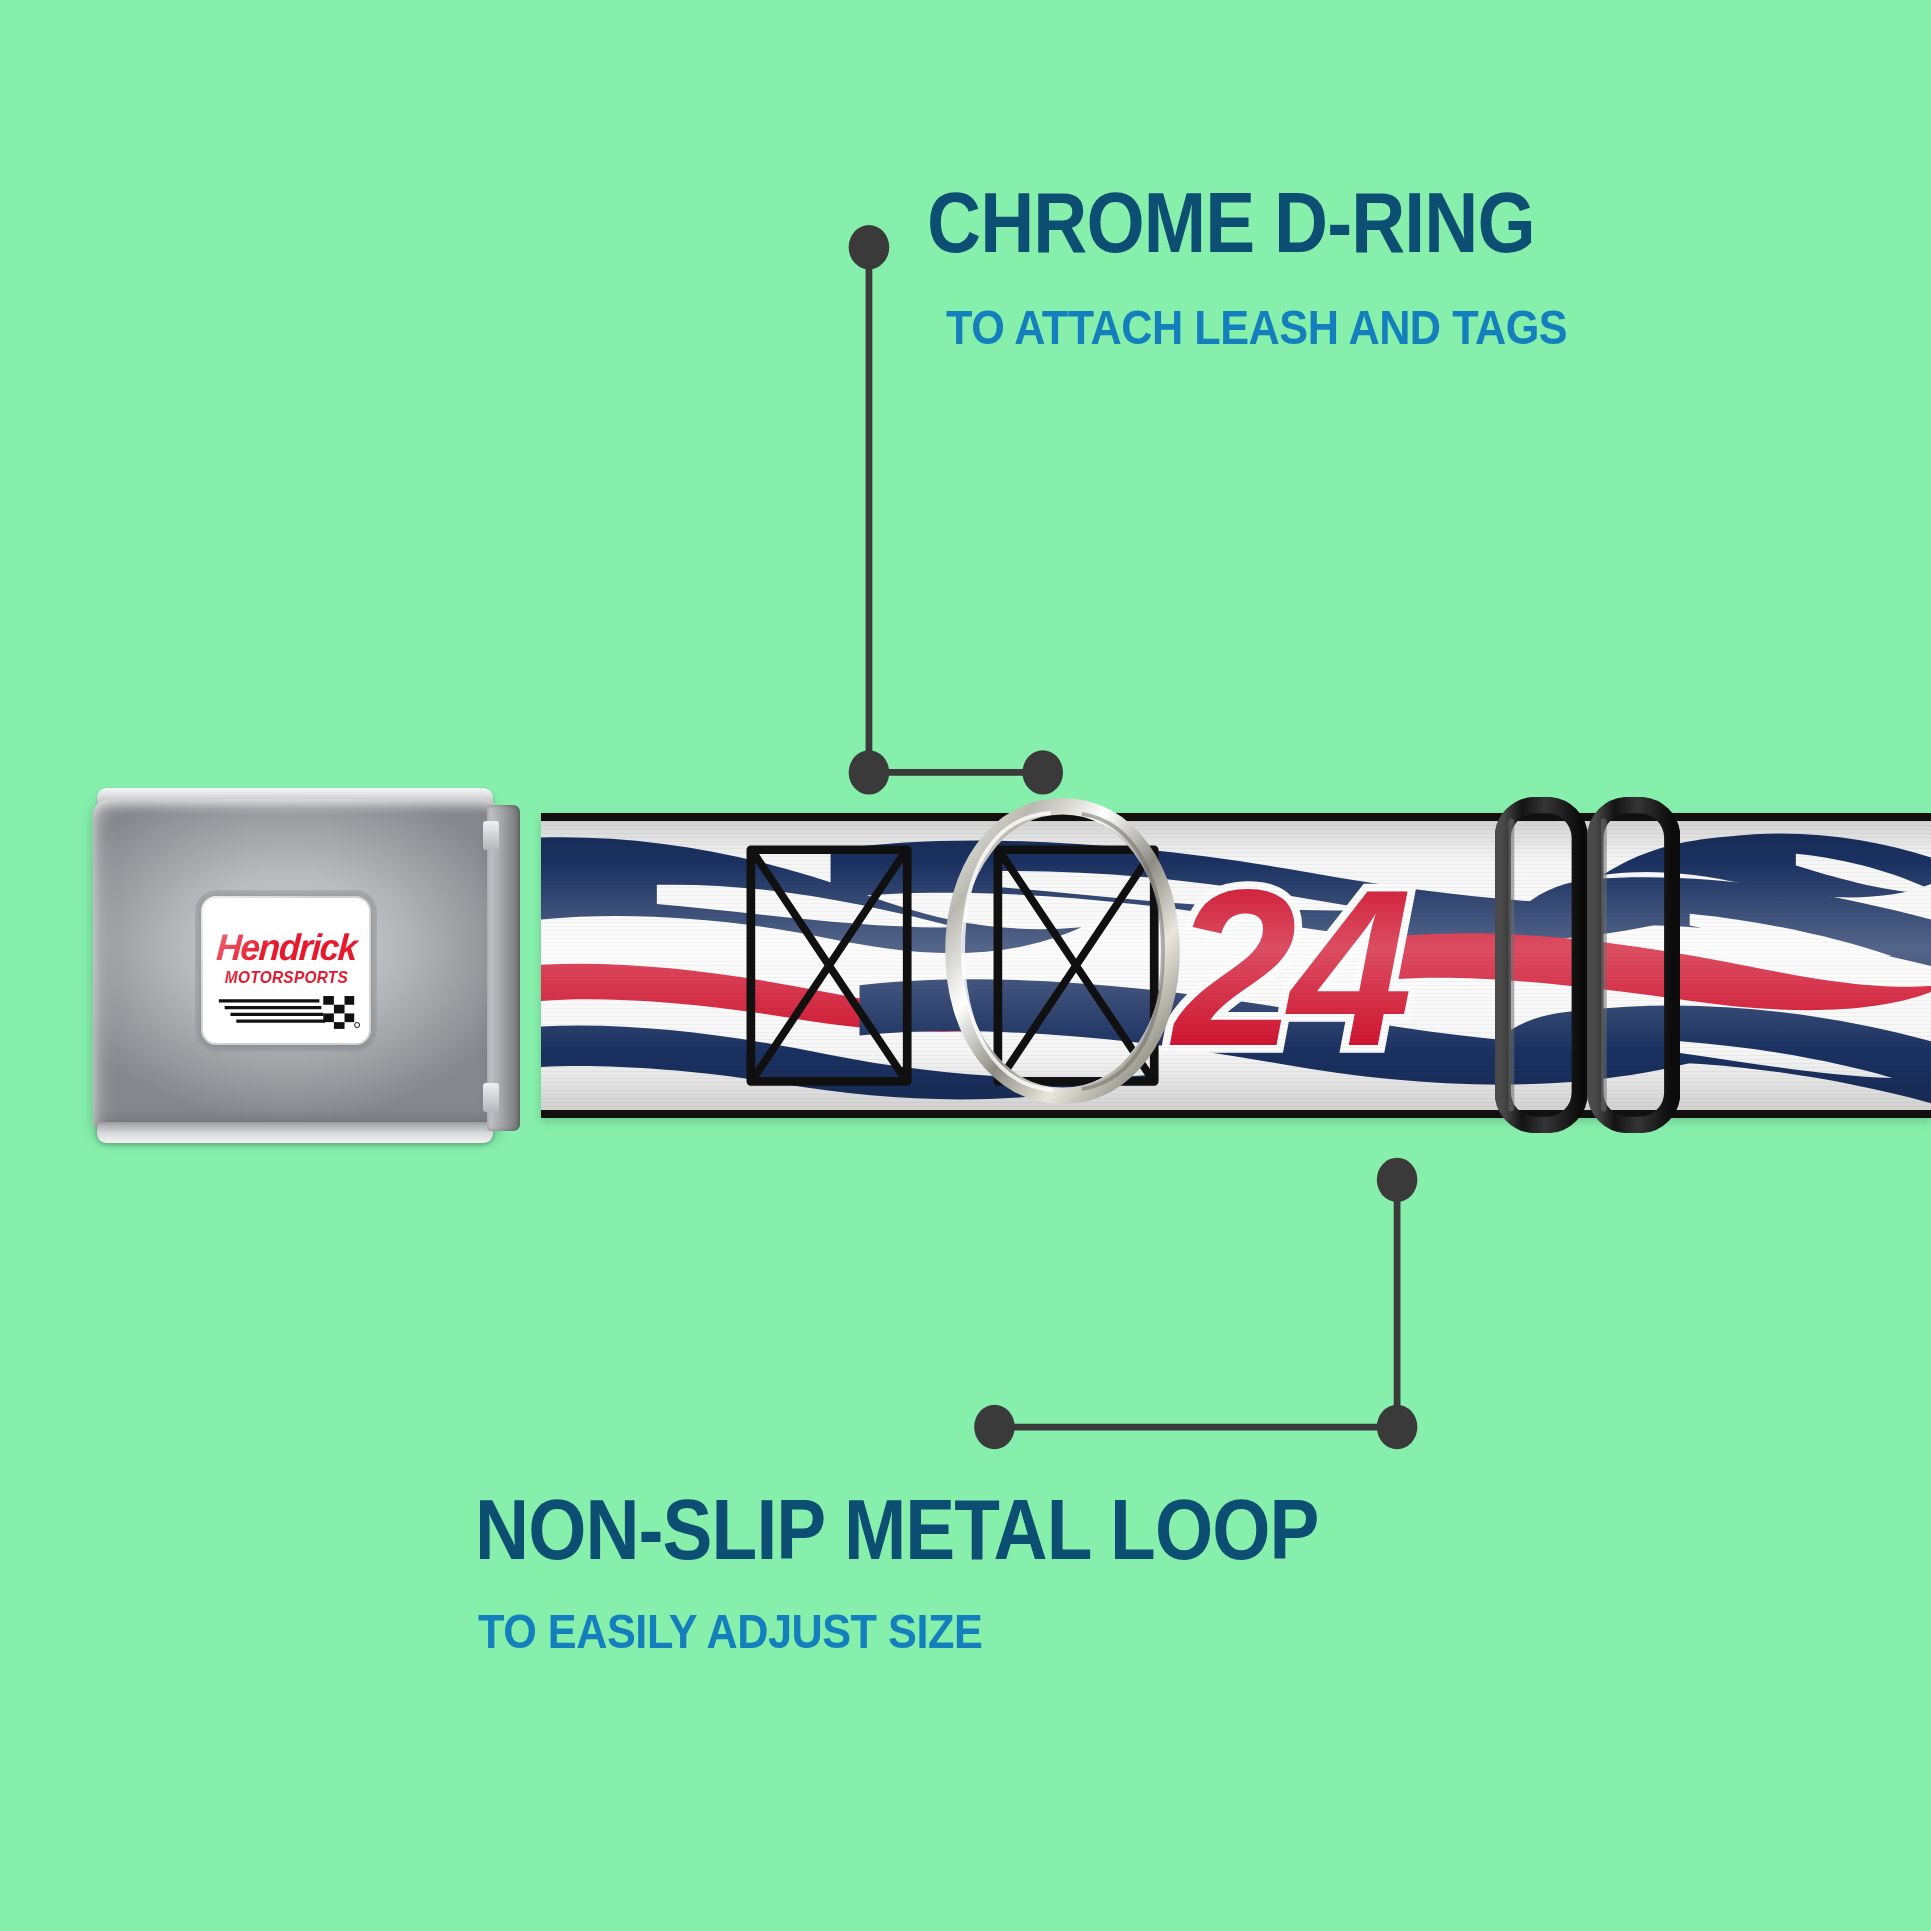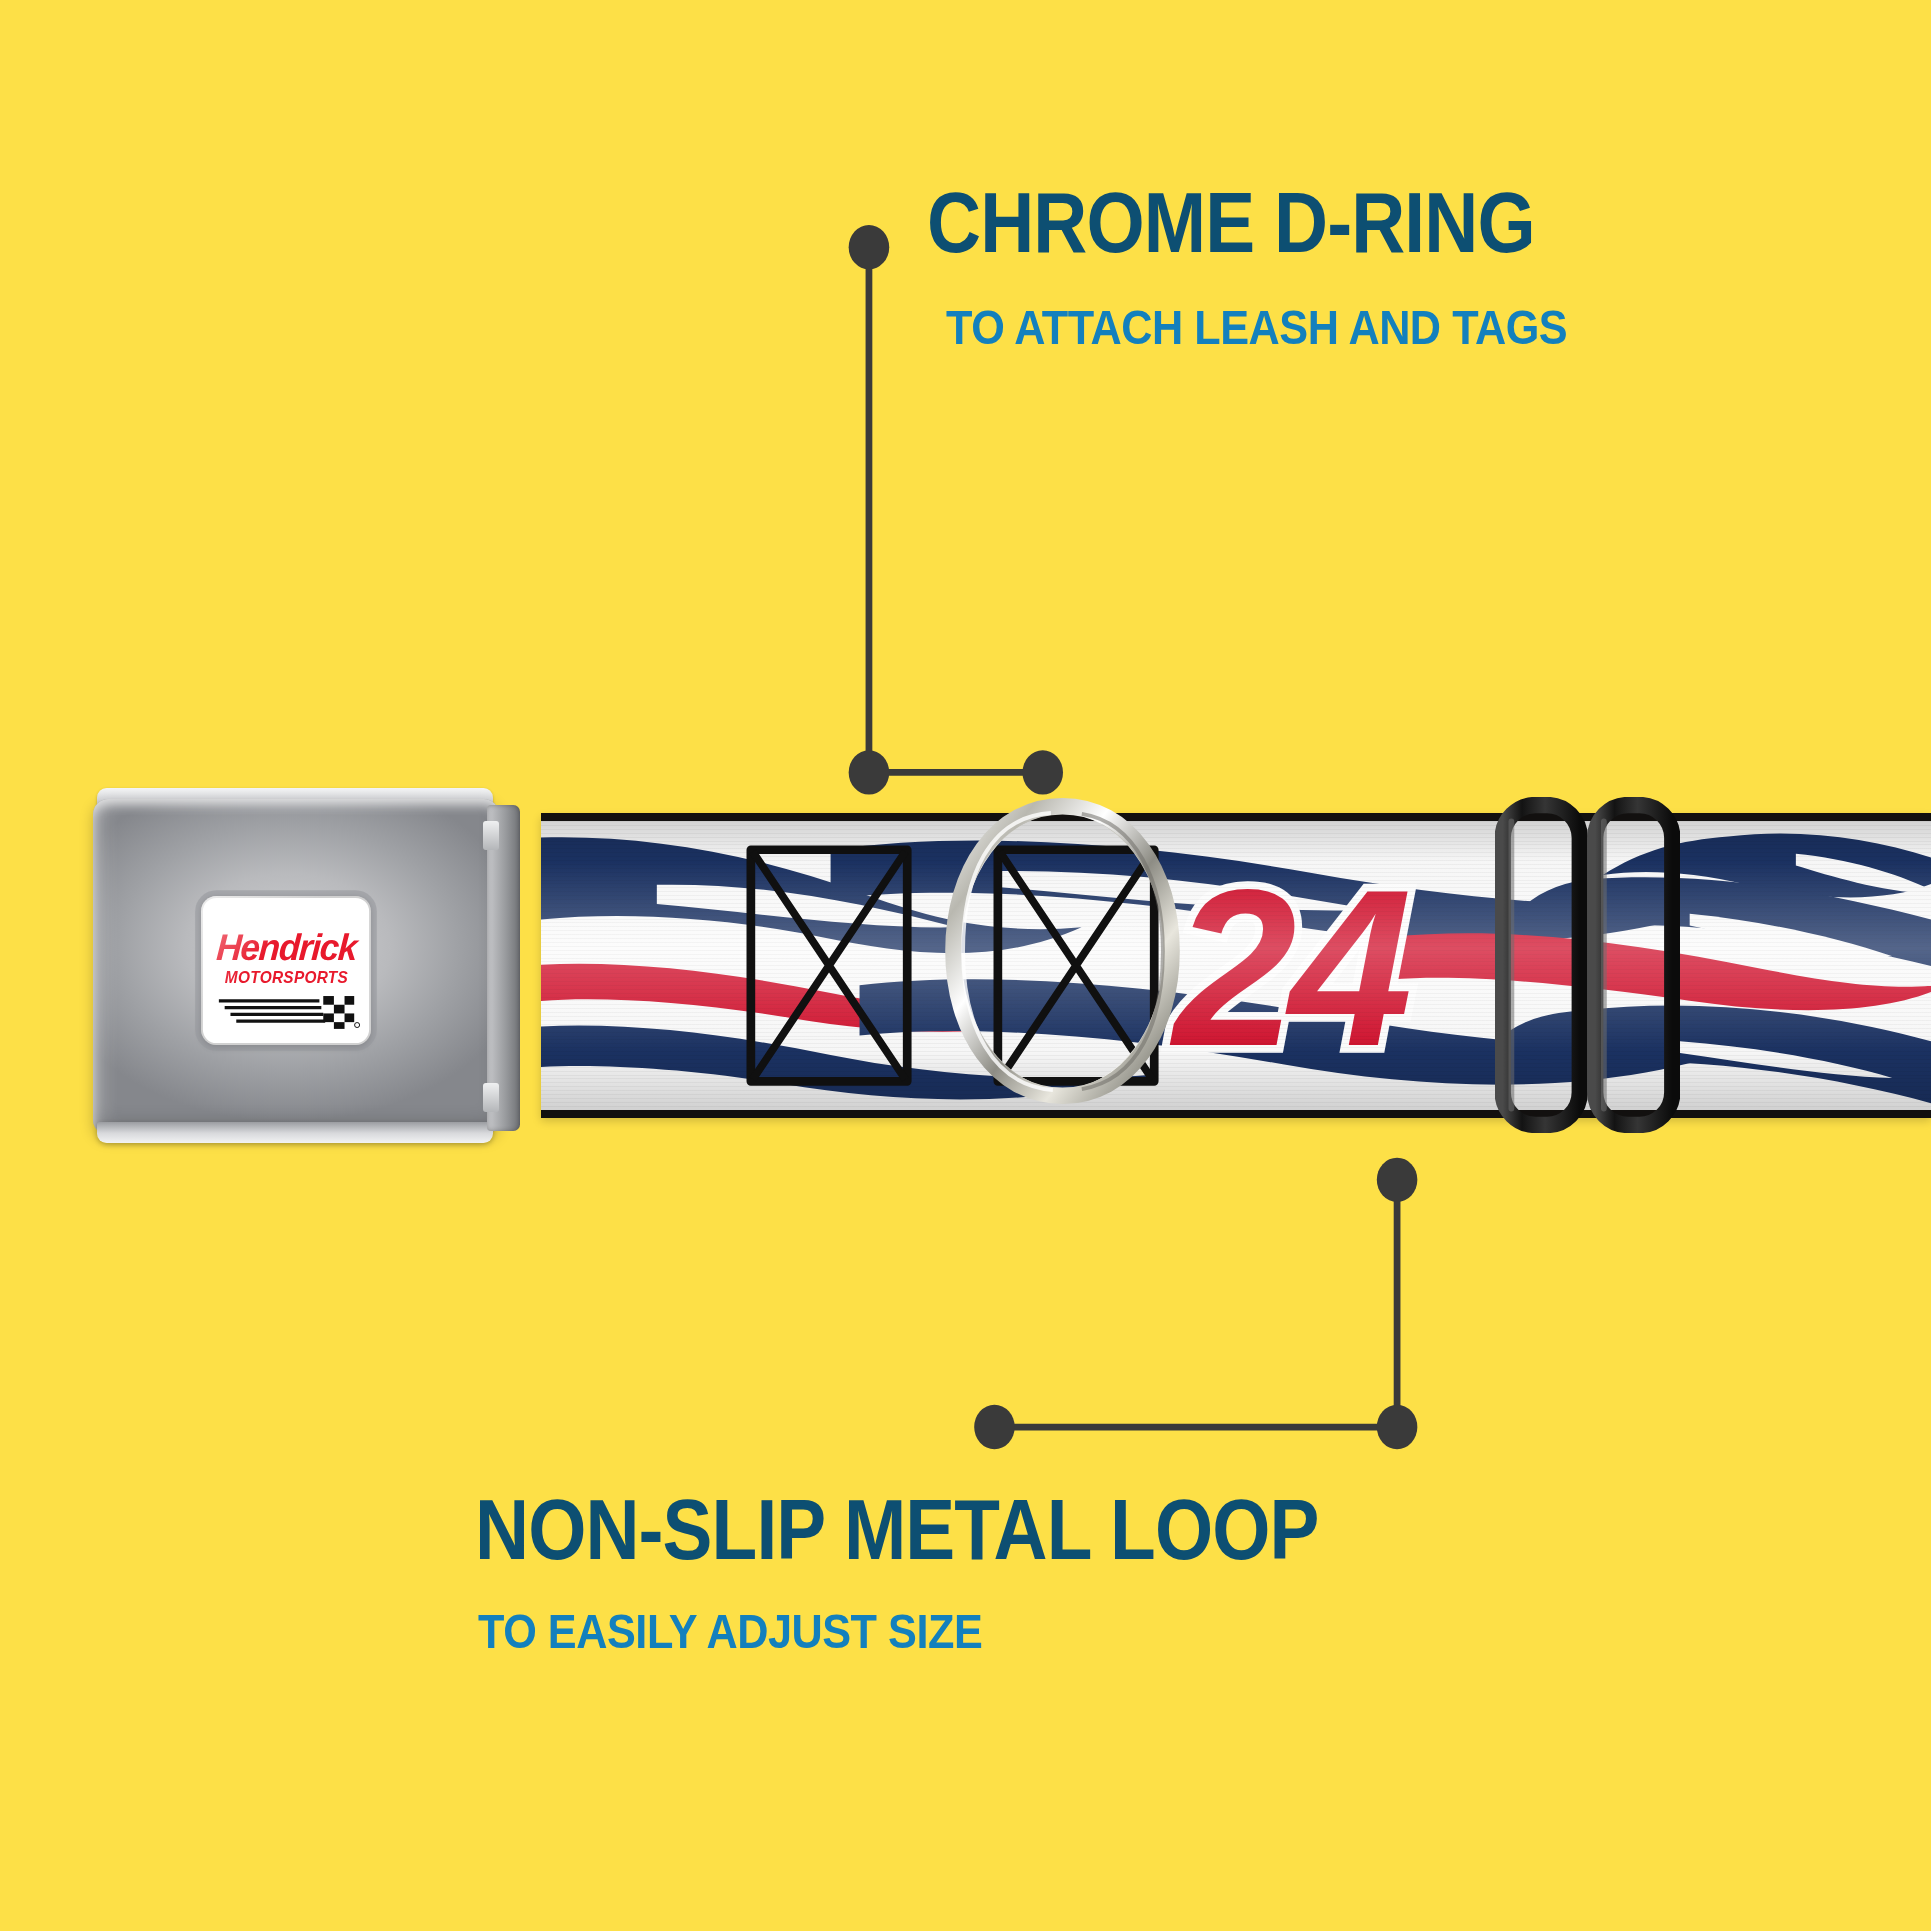--- a/index.html
+++ b/index.html
@@ -12,21 +12,21 @@
     height: 1931px;
     position: relative;
     overflow: hidden;
     font-family: "Liberation Sans", sans-serif;
     -webkit-font-smoothing: antialiased;
   }
 
   .stage {
     position: absolute;
     inset: 0;
-    background: #fde047;
+    background: #86efac;
   }
 
   
   .callout-title {
     position: absolute;
     font-family: "Liberation Sans", sans-serif;
     font-weight: bold;
     letter-spacing: -1px;
     white-space: nowrap;
     transform: scaleX(0.88);

